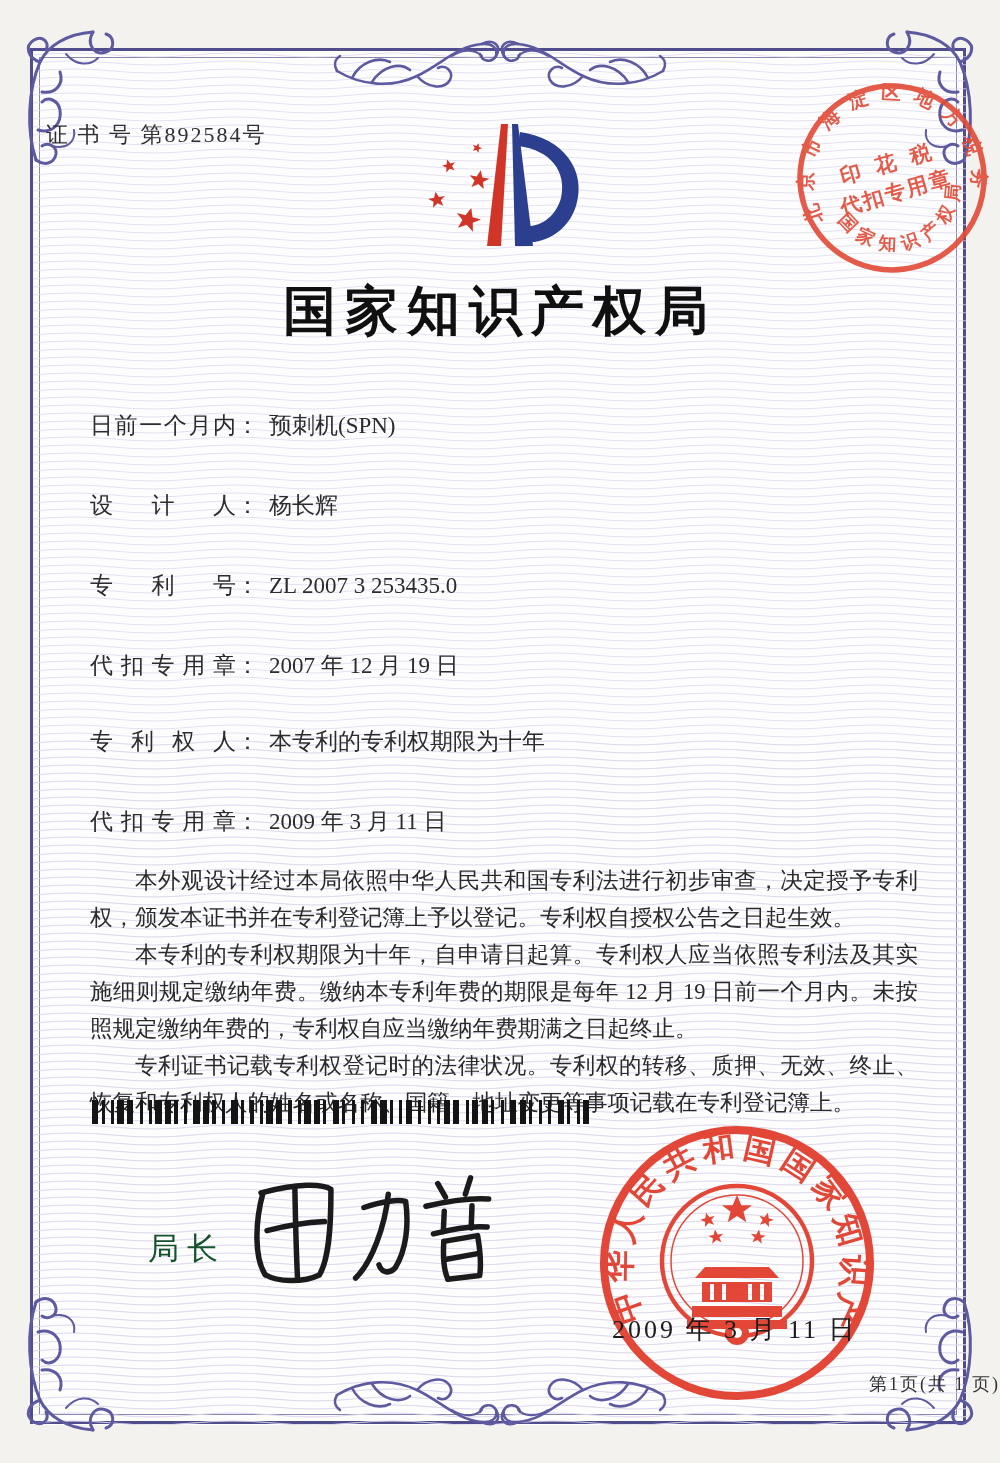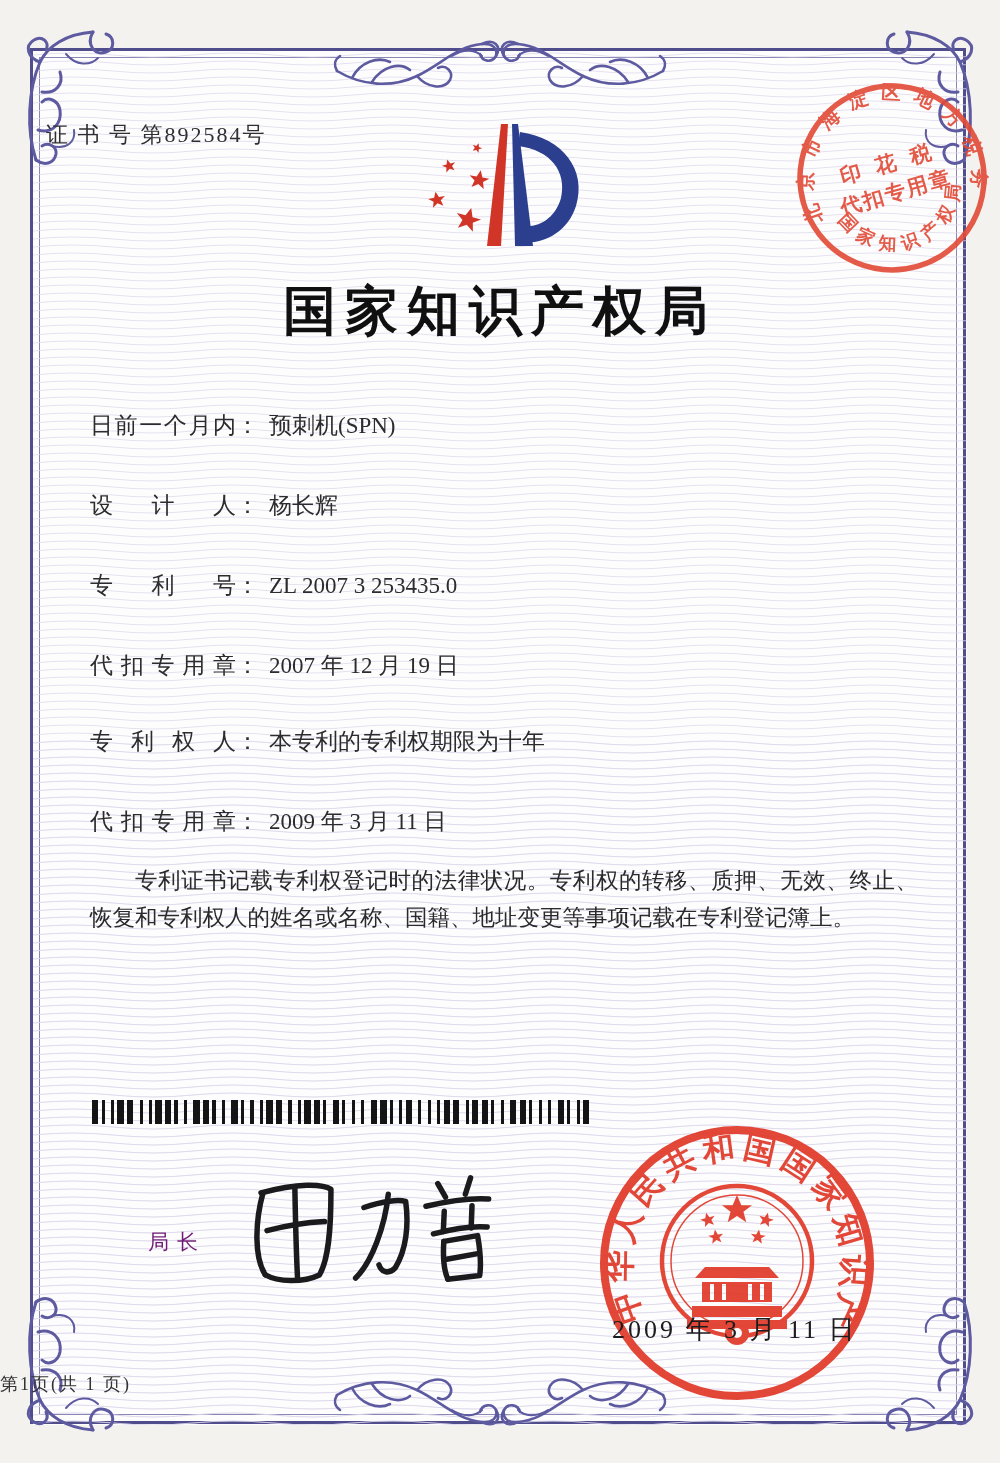--- a/index.html
+++ b/index.html
@@ -20,26 +20,26 @@
   .title{left:0;right:0;top:276px;text-align:center;font-size:53px;font-weight:700;letter-spacing:9px;color:#101010;}
   .field{left:90px;font-size:23px;color:#2c2c2e;white-space:nowrap;}
   .f-label{display:inline-block;width:146px;text-align:justify;text-align-last:justify;}
   .f-colon{display:inline-block;margin-right:10px;}
   .f1{top:410px;} .f2{top:490px;} .f3{top:570px;} .f4{top:650px;} .f5{top:726px;} .f6{top:806px;}
   .paras{left:90px;top:862px;width:828px;font-size:22.5px;line-height:37px;text-align:justify;color:#2a2a2c;}
   .paras p{margin:0;text-indent:2em;}
   .barcode{left:92px;top:1100px;width:500px;height:24px;display:flex;}
   .barcode span{height:100%;}
   .bar-d{background:#141414;} .bar-l{background:transparent;}
-  .sig-label{left:148px;top:1228px;font-size:21px;letter-spacing:8px;color:#701a75;font-family:Liberation Serif, serif;}
+  .sig-label{left:148px;top:1228px;font-size:31px;letter-spacing:8px;color:#14532d;font-family:Liberation Serif, serif;}
   .sig-svg{left:205px;top:1158px;transform:rotate(-3deg);}
   .seal-svg{left:592px;top:1118px;opacity:.93;}
   .seal-date{left:612px;top:1312px;font-size:26px;letter-spacing:3px;color:#1c1c1e;z-index:7;}
   .stamp-svg{left:794px;top:80px;transform:rotate(-16deg);opacity:.9;}
-  .footer{left:0;right:0;top:1372px;text-align:left;font-size:18px;letter-spacing:2px;color:#333;}
+  .footer{left:0;right:0;top:1372px;text-align:right;font-size:18px;letter-spacing:2px;color:#333;}
   .logo-svg{left:405px;top:118px;}
   .orn-svg{left:0;top:0;z-index:3;pointer-events:none;}
   .waves-svg{left:33px;top:51px;z-index:1;pointer-events:none;}
 </style>
 </head>
 <body>
 
 <div class="abs paper-bg"></div>
 <svg class="abs waves-svg" width="934" height="1374">
   <defs>
@@ -136,20 +136,22 @@
   <span class="f-label">代扣专用章</span><span class="f-colon">：</span><span>2007 年 12 月 19 日</span>
 </div>
 <div class="abs content field f5">
   <span class="f-label">专利权人</span><span class="f-colon">：</span><span>本专利的专利权期限为十年</span>
 </div>
 <div class="abs content field f6">
   <span class="f-label">代扣专用章</span><span class="f-colon">：</span><span>2009 年 3 月 11 日</span>
 </div>
 
 <div class="abs content paras">
+  <p>本外观设计经过本局依照中华人民共和国专利法进行初步审查，决定授予专利权，颁发本证书并在专利登记簿上予以登记。专利权自授权公告之日起生效。</p>
+  <p>本专利的专利权期限为十年，自申请日起算。专利权人应当依照专利法及其实施细则规定缴纳年费。缴纳本专利年费的期限是每年 12 月 19 日前一个月内。未按照规定缴纳年费的，专利权自应当缴纳年费期满之日起终止。</p>
   <p>专利证书记载专利权登记时的法律状况。专利权的转移、质押、无效、终止、恢复和专利权人的姓名或名称、国籍、地址变更等事项记载在专利登记簿上。</p>
 </div>
 
 <div class="abs content barcode">
     <span class="bar-d" style="flex-grow: 2;"></span>
     <span class="bar-l" style="flex-grow: 1;"></span>
     <span class="bar-d" style="flex-grow: 1;"></span>
     <span class="bar-l" style="flex-grow: 2;"></span>
     <span class="bar-d" style="flex-grow: 1;"></span>
     <span class="bar-l" style="flex-grow: 1;"></span>

